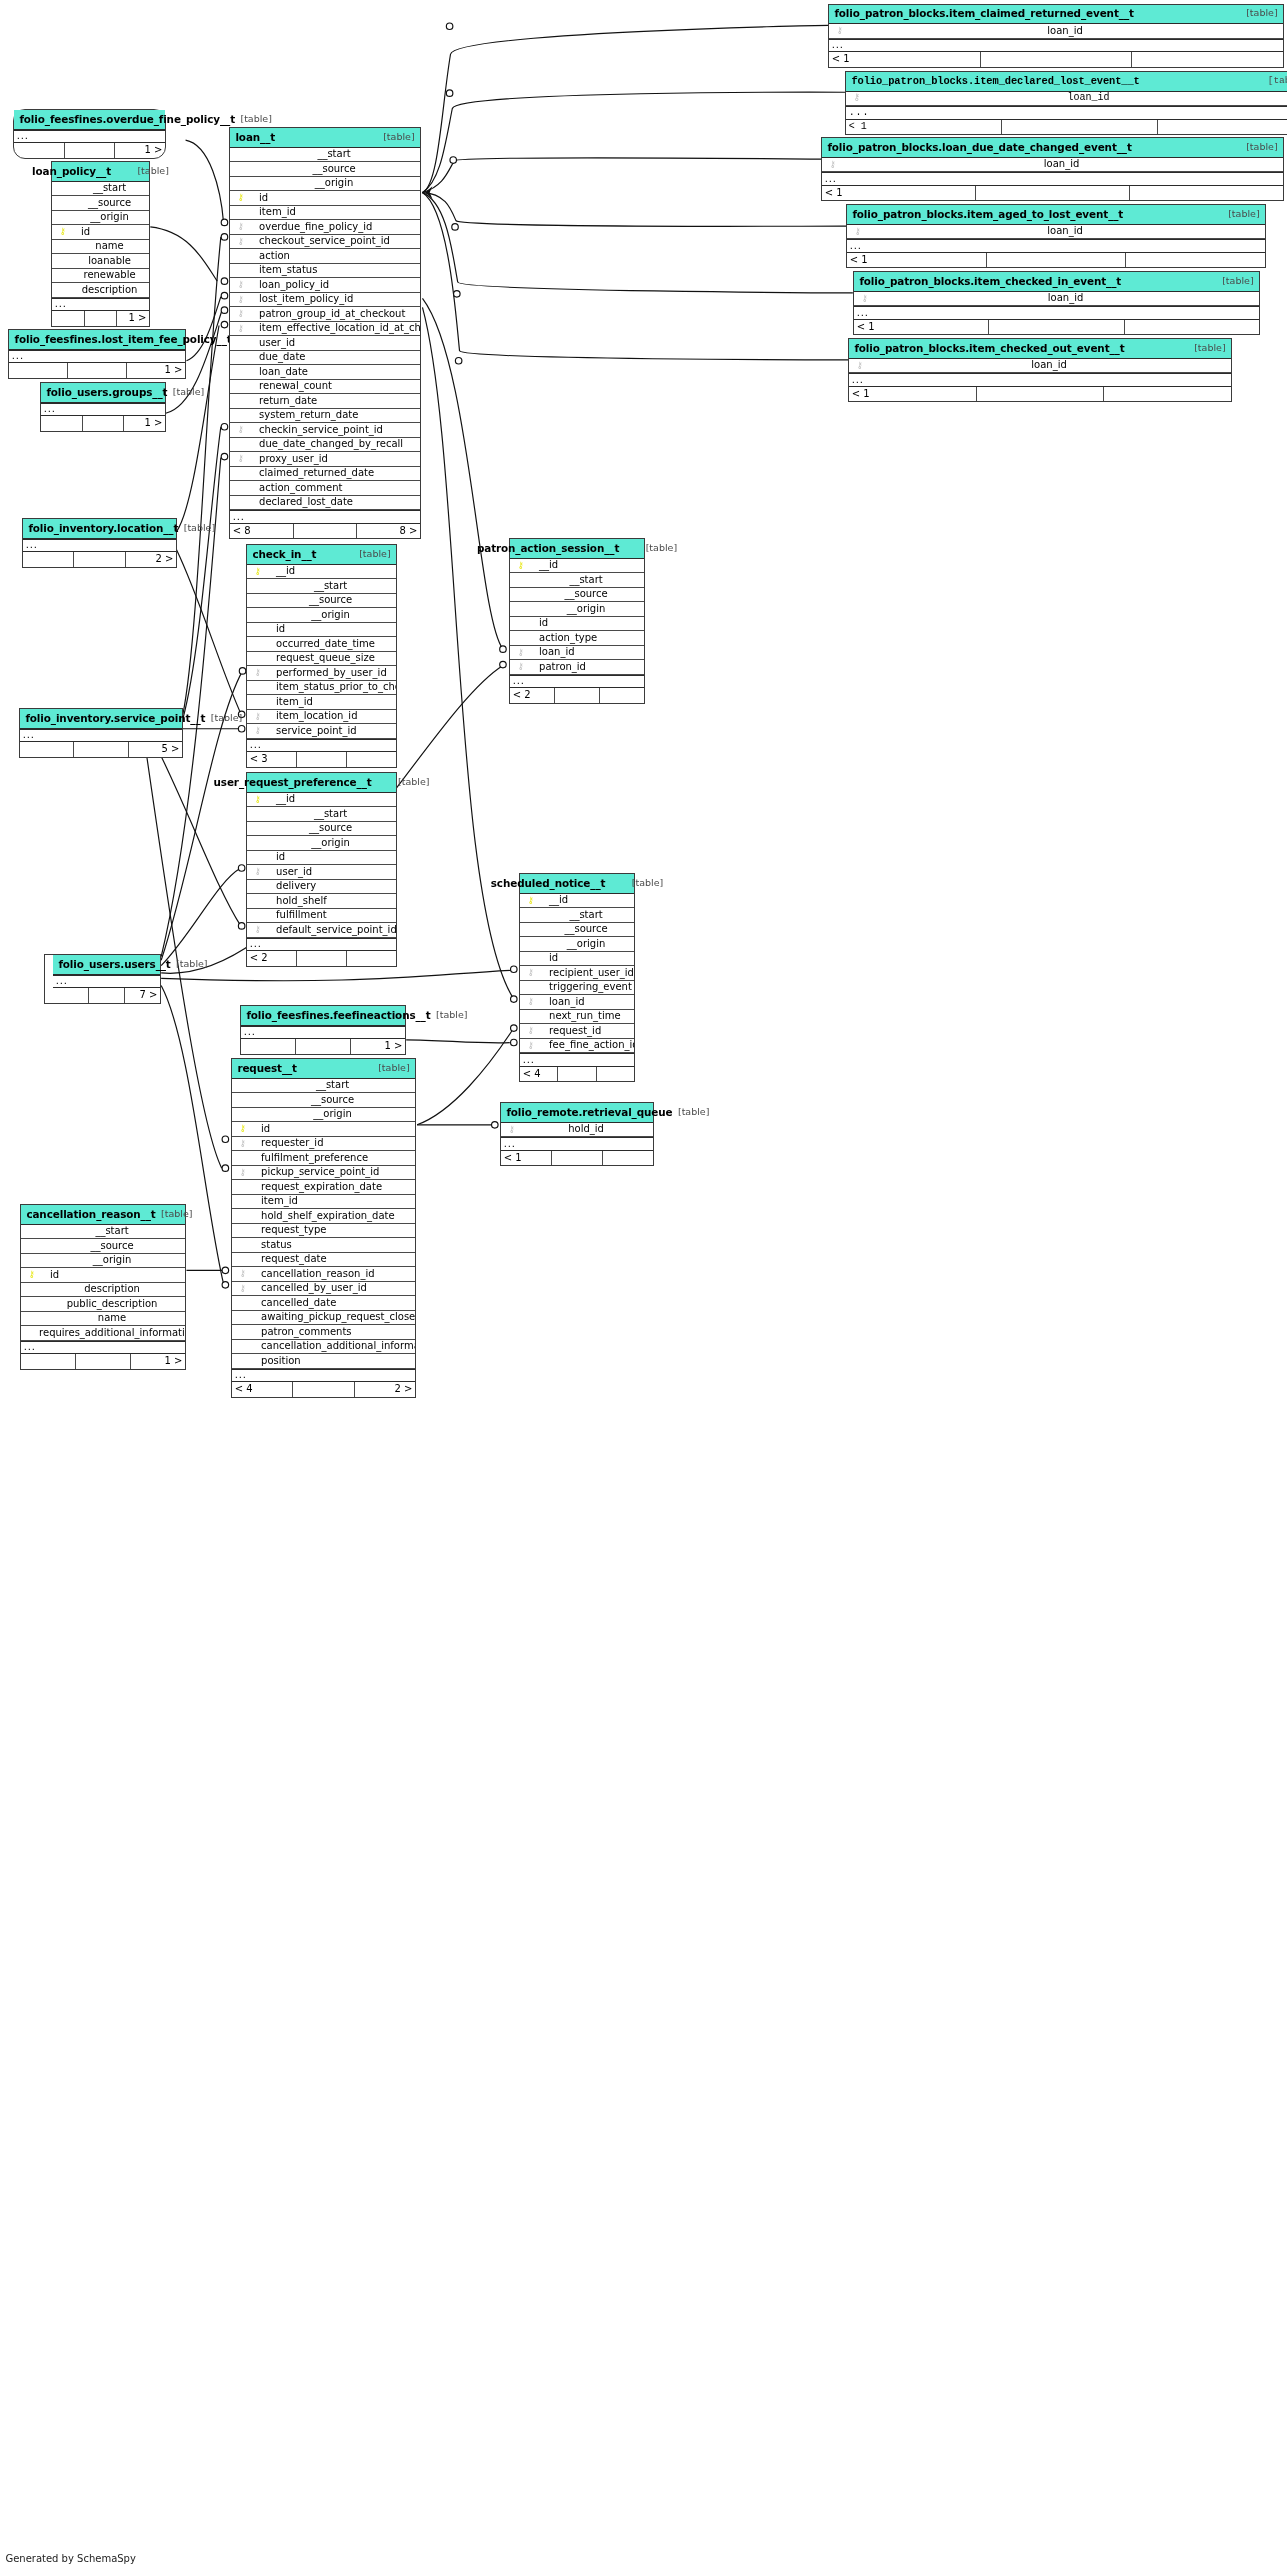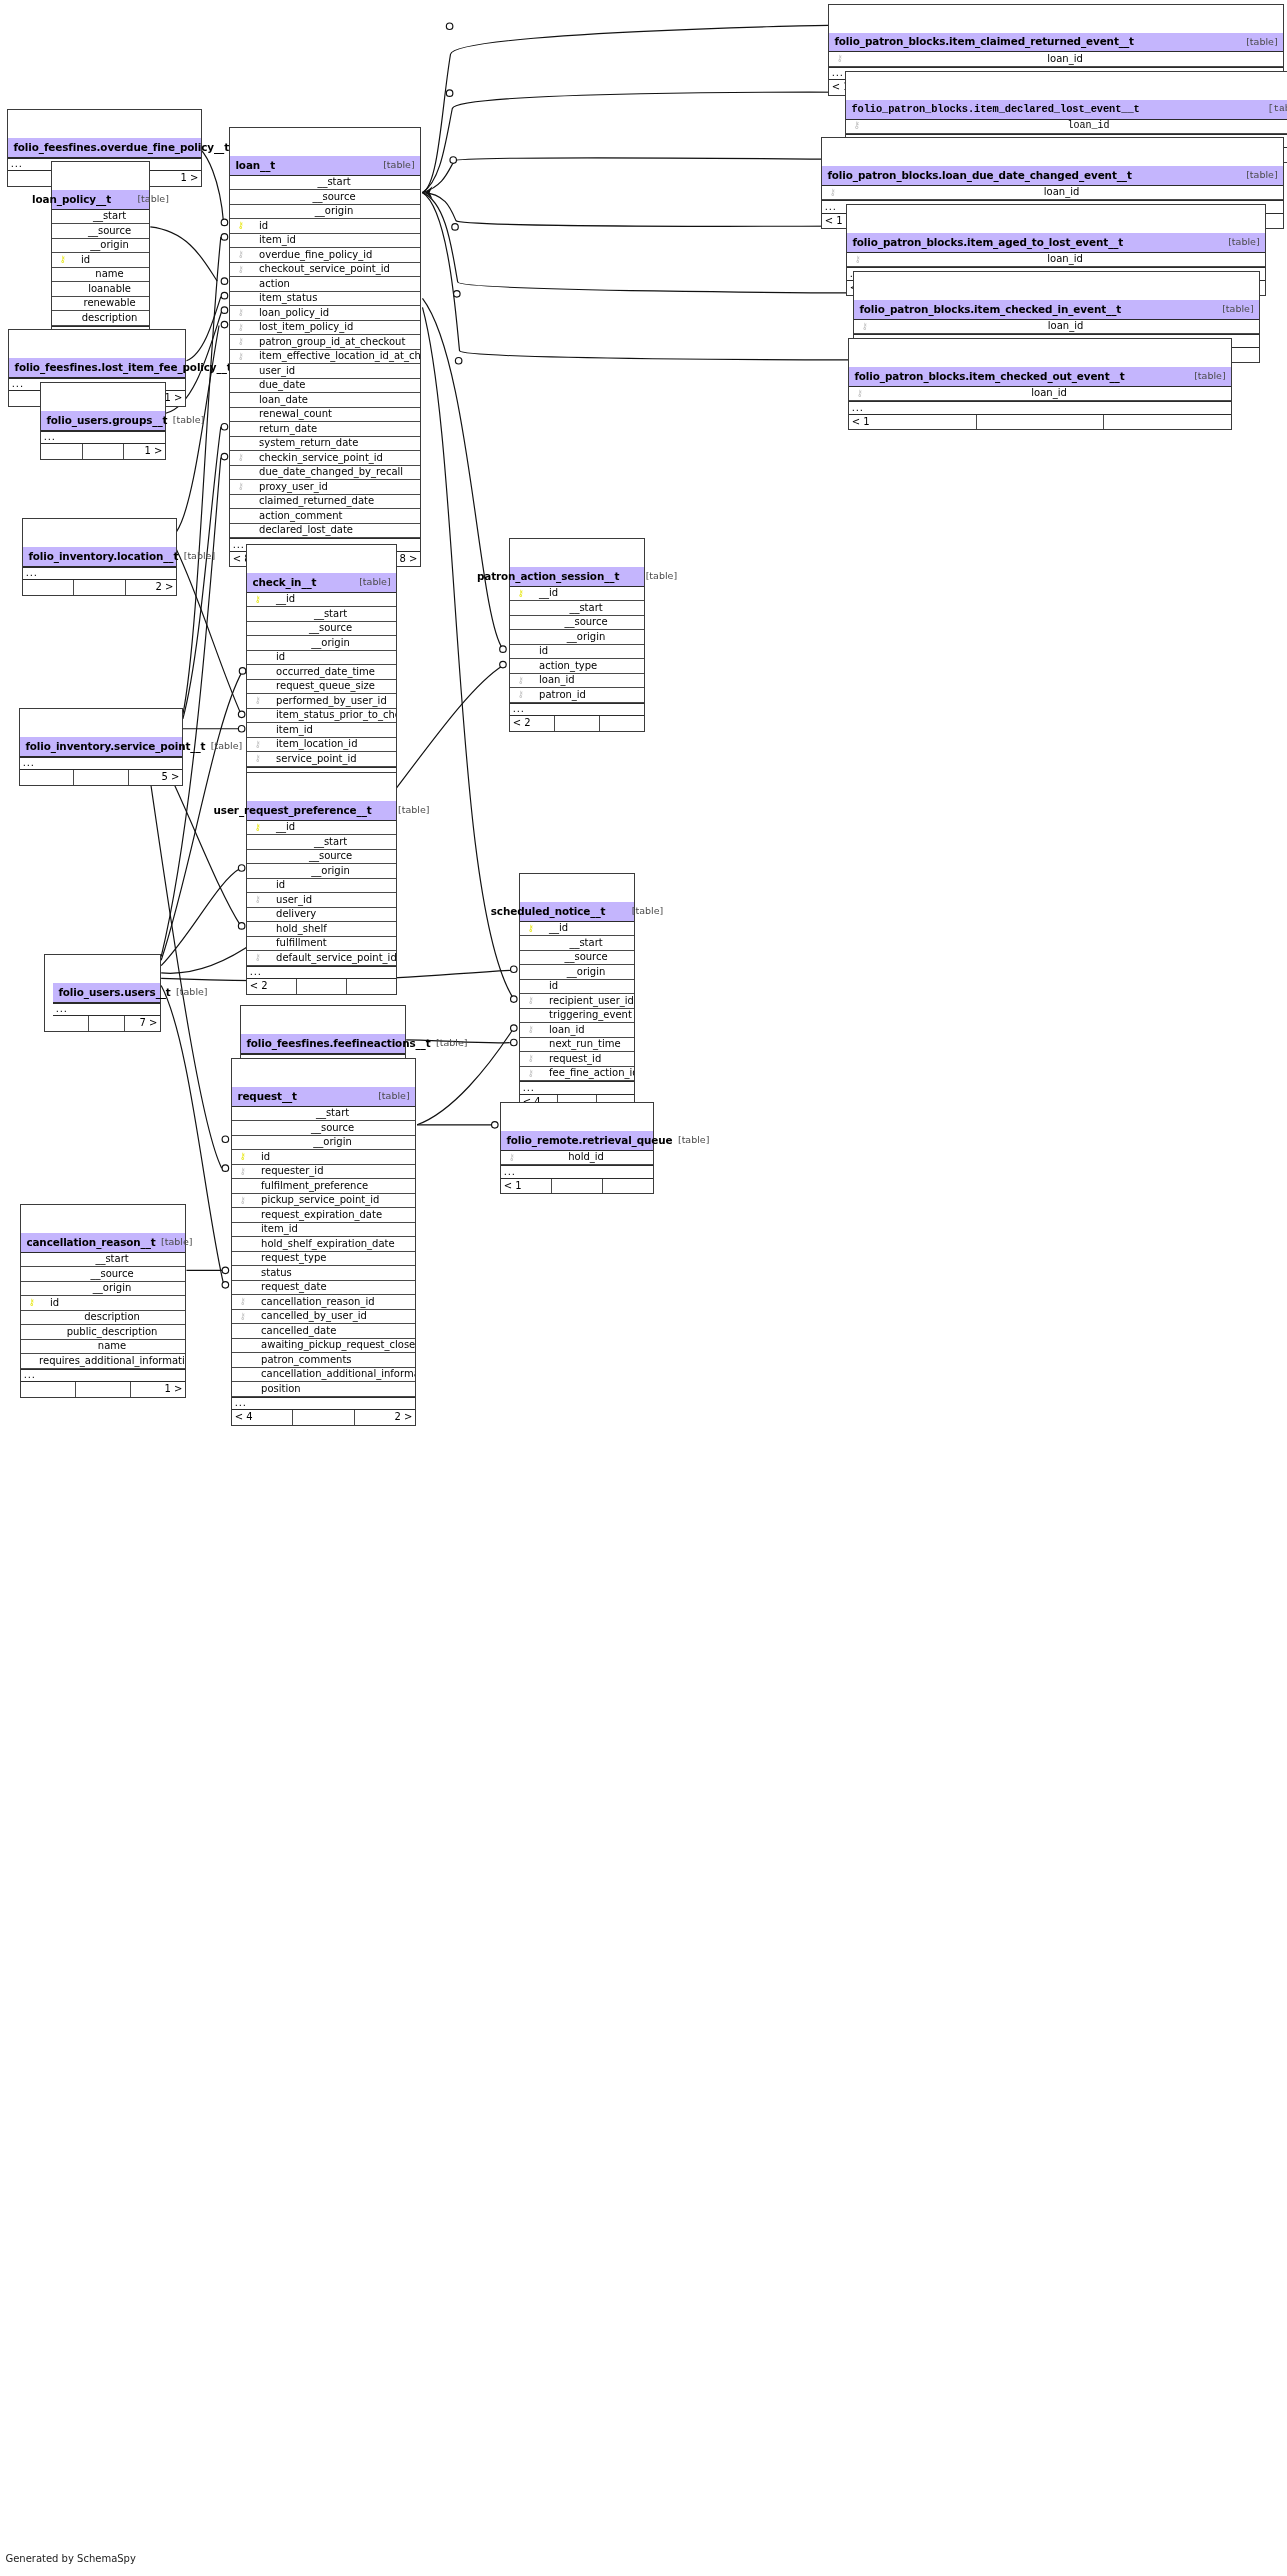--- a/index.html
+++ b/index.html
@@ -30,29 +30,28 @@
   .tbl {
     position: absolute;
     z-index: 2;
     border: 1.4px solid #3b3b3b;
     background: #ffffff;
     box-sizing: border-box;
     font-size: 10.4px;
     line-height: 1;
   }
   .tbl-title {
-    background: #c4b5fd;
+    background: #5eead4;
     border-bottom: 1.4px solid #2b2b2b;
     padding: 3.6px 5.4px 4.5px 5.4px;
     display: flex;
-    align-items: center;
+    align-items: flex-start;
     justify-content: space-between;
     white-space: nowrap;
     box-sizing: border-box;
-    margin-top: 28px;
   }
   .tbl-title.center { justify-content: center; gap: 21px; }
   .tbl-name {
     font-weight: bold;
     font-size: 10.4px;
     letter-spacing: -0.1px;
   }
   .tbl-kind {
     font-weight: normal;
     font-size: 9.5px;
@@ -311,21 +310,21 @@
           <span class="keycell kfk">⚷</span>
           <span class="cname center">loan_id</span>
         </div>
         <div class="ellipsis">...</div>
         <div class="footer">
           <div class="fcell">&lt; 1</div>
           <div class="fcell"></div>
           <div class="fcell r"></div>
         </div>
       </div>
-      <div class="tbl" style="left: 7px; top: 109px; width: 195px;">
+      <div class="tbl" style="left: 13px; top: 109px; width: 153px; border-radius: 12px;">
         <div class="tbl-title">
           <span class="tbl-name">folio_feesfines.overdue_fine_policy__t</span>
           <span class="tbl-kind">[table]</span>
         </div>
         <div class="ellipsis">...</div>
         <div class="footer">
           <div class="fcell"></div>
           <div class="fcell"></div>
           <div class="fcell r">1 &gt;</div>
         </div>

